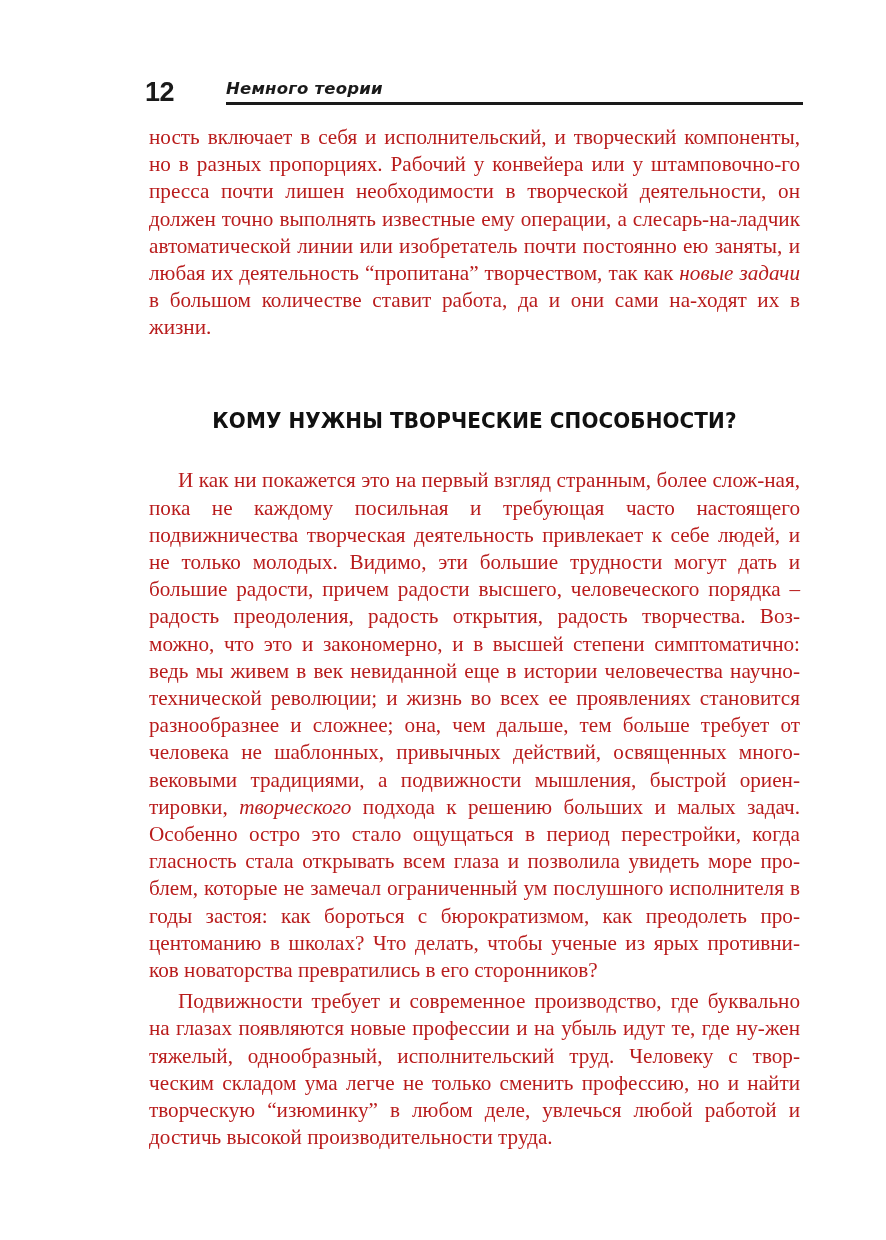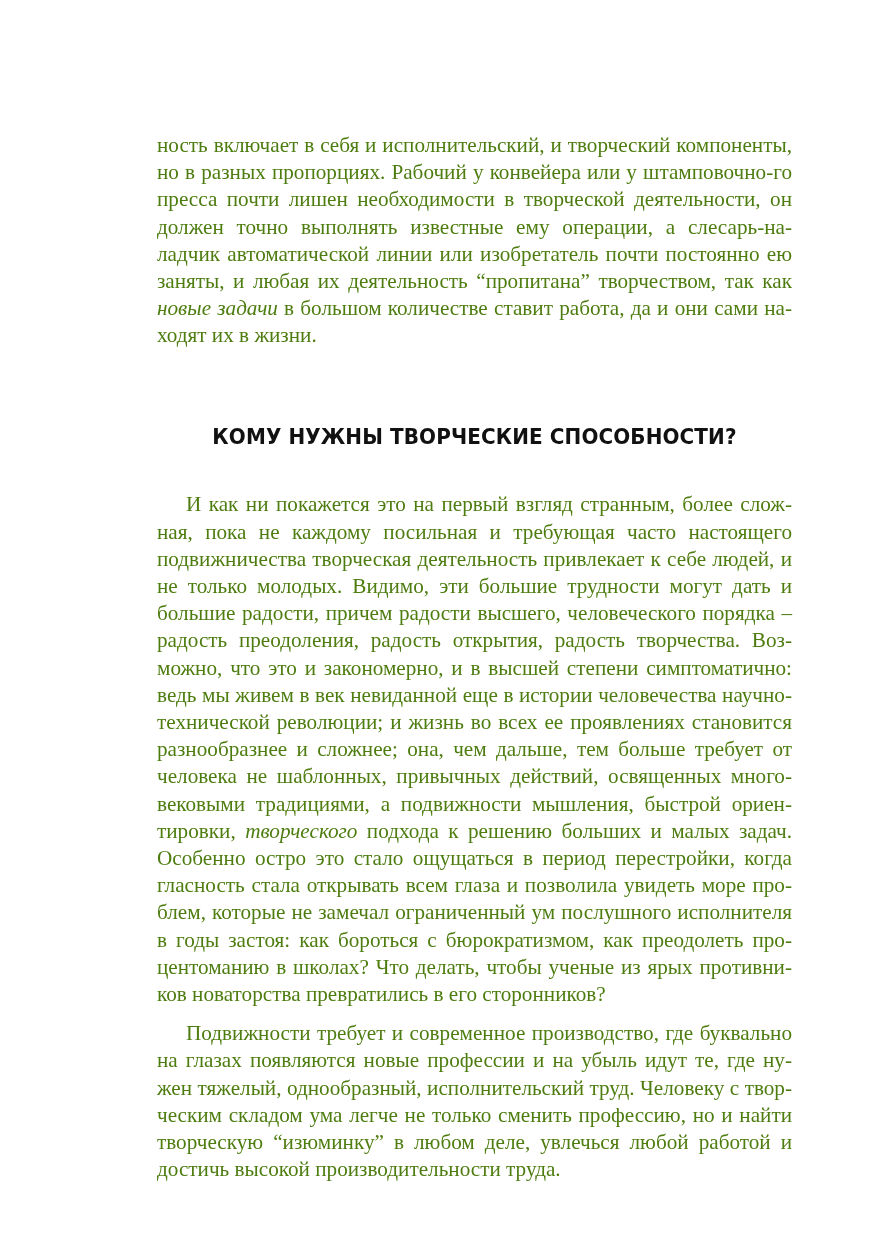--- a/index.html
+++ b/index.html
@@ -72,24 +72,24 @@
     position: absolute;
     left: 145px;
     top: 120px;
     width: 659px;
   }
 
   .para {
     font-family: "Liberation Serif", "DejaVu Serif", serif;
     font-size: 21.2px;
     line-height: 27.2px;
-    color: #4d7c0f;
+    color: #b91c1c;
     text-align: justify;
     text-justify: inter-word;
-    margin: 12px;
+    margin: 4px;
     text-indent: 0;
     hyphens: manual;
     -webkit-hyphens: manual;
   }
 
   .para.indent {
     text-indent: 29px;
   }
 
   .para em {
@@ -112,20 +112,27 @@
   }
 
   .gap-before-heading { height: 62px; }
   .gap-after-heading  { height: 30px; }
 </style>
 </head>
 <body>
 
 <div class="page">
 
+  <div class="running-head">
+    <div class="folio">12</div>
+    <div class="head-rule-wrap">
+      <span class="head-title">Немного теории</span>
+      <span class="head-rule"></span>
+    </div>
+  </div>
 
   <div class="text-column">
 
     <p class="para"><span>ность включает в себя и исполнительский, и творческий компоненты, но в разных пропорциях. Рабочий у конвейера или у штамповочно-​го пресса почти лишен необходимости в творческой деятельности, он должен точно выполнять известные ему операции, а слесарь-​на-​ладчик автоматической линии или изобретатель почти постоянно ею заняты, и любая их деятельность “пропитана” творчеством, так как </span><em>новые задачи</em><span> в большом количестве ставит работа, да и они сами на-​ходят их в жизни.</span></p>
 
     <div class="gap-before-heading"></div>
 
     <h2 class="section-heading">КОМУ НУЖНЫ ТВОРЧЕСКИЕ СПОСОБНОСТИ?</h2>
 
     <div class="gap-after-heading"></div>

